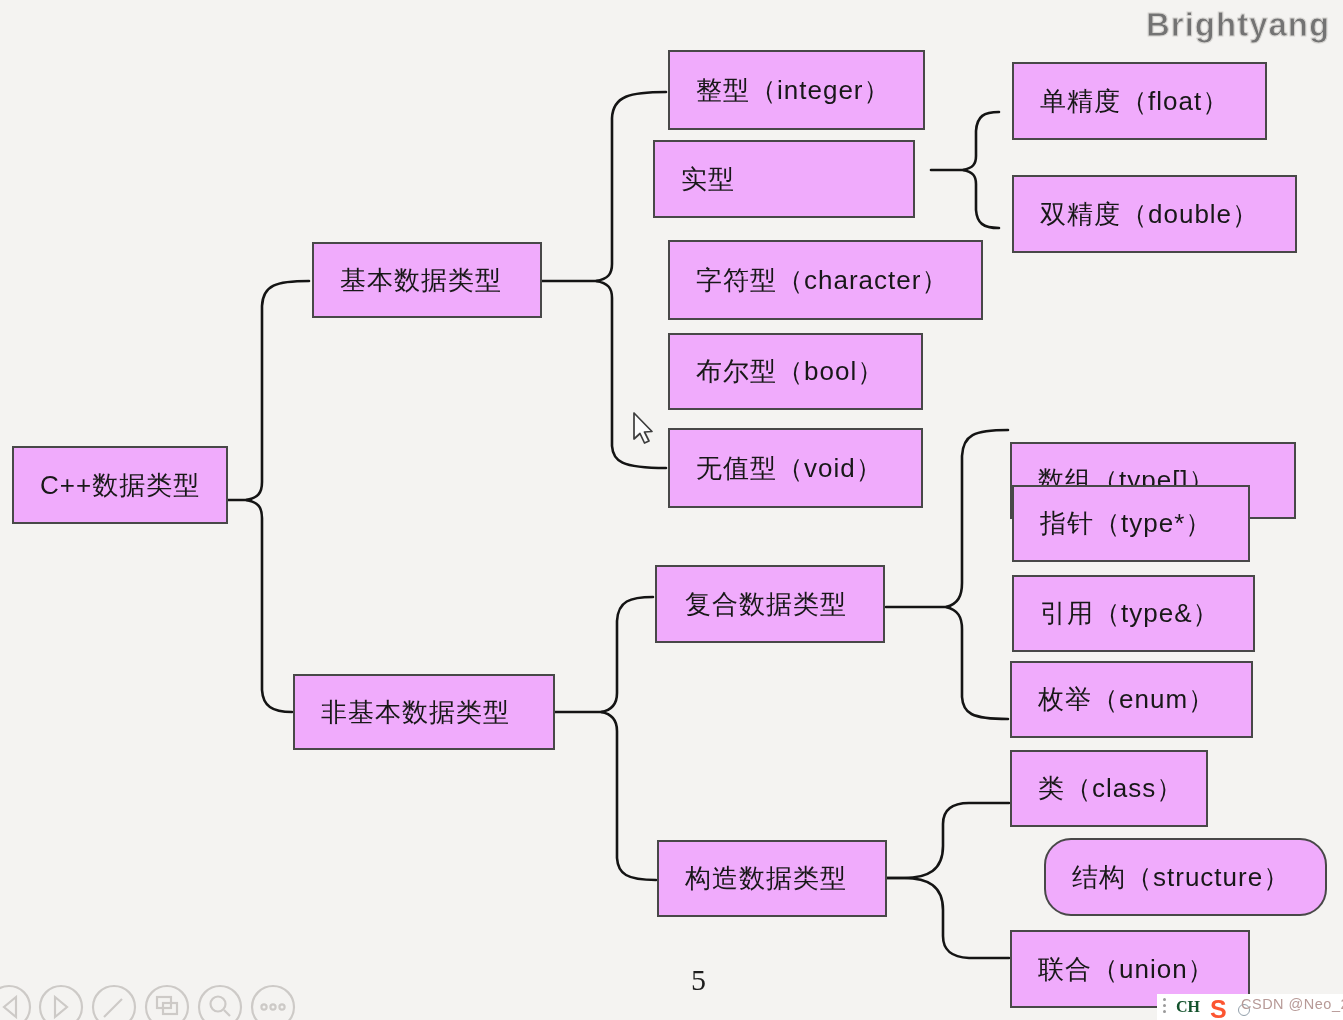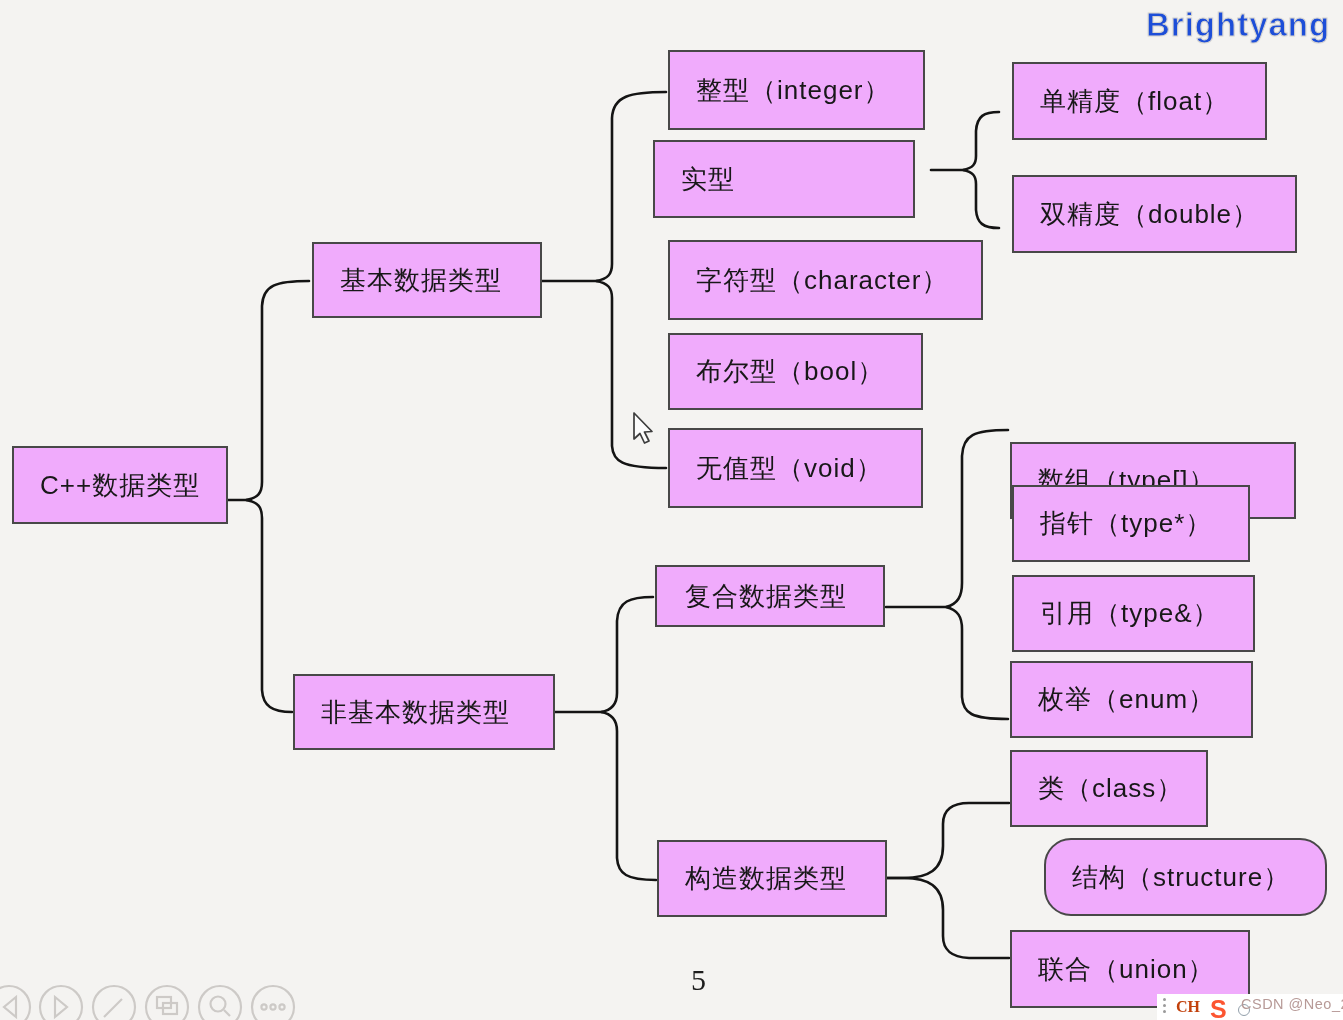--- a/index.html
+++ b/index.html
@@ -21,41 +21,41 @@
     padding-left:26px;
     font-size:26px;
     color:#181818;
     letter-spacing:1px;
     z-index:2;
     white-space:nowrap;
   }
   .wm-top {
     position:absolute; left:1146px; top:6px; z-index:3;
     font-size:33px; font-weight:bold; letter-spacing:1px;
-    color:#1d4ed8;
+    color:#737373;
     -webkit-text-stroke:1px #d6d4d1;
     text-shadow:0 0 2px #e3e1de;
     white-space:nowrap;
   }
   .page-num {
     position:absolute; left:691px; top:963px; z-index:3;
     font-family:"Liberation Serif", serif;
     font-size:30px; color:#1d1d1d;
   }
   .toolbar { position:absolute; left:0; top:0; z-index:4; }
   .ime-strip {
     position:absolute; left:1157px; top:994px; width:186px; height:26px;
     background:#ffffff; z-index:6;
     display:flex; align-items:flex-start;
   }
   .ime-dots { position:absolute; left:6px; top:4px; display:flex; flex-direction:column; gap:3px; }
   .ime-dots span { width:3px; height:3px; background:#9a9a9a; border-radius:50%; display:block; }
   .ime-ch {
     position:absolute; left:19px; top:4px;
-    font-size:16px; font-weight:bold; color:#c2410c;
+    font-size:16px; font-weight:bold; color:#14532d;
     font-family:"Liberation Serif", serif;
   }
   .csdn-logo {
     position:absolute; left:53px; top:1px;
     font-size:25px; font-weight:900; color:#fc5531;
     text-shadow:0 0 1px #fff;
   }
   .wm-bottom {
     position:absolute; left:1241px; top:996px; z-index:7;
     font-size:14.5px; color:#b79a97; letter-spacing:0.5px;
@@ -119,21 +119,21 @@
     </div>
   <div class="node" style="left:668px;  top:240px; width:315px; height:80px;">
       <span>字符型（character）</span>
     </div>
   <div class="node" style="left:668px;  top:333px; width:255px; height:77px;">
       <span>布尔型（bool）</span>
     </div>
   <div class="node" style="left:668px;  top:428px; width:255px; height:80px;">
       <span>无值型（void）</span>
     </div>
-  <div class="node" style="left:655px;  top:565px; width:230px; height:62px;padding-left:28px;">
+  <div class="node" style="left:655px;  top:565px; width:230px; height:78px;padding-left:28px;">
       <span>复合数据类型</span>
     </div>
   <div class="node" style="left:1010px; top:398px; width:286px; height:77px;margin-top:44px;">
       <span>数组（type[]）</span>
     </div>
   <div class="node" style="left:1012px; top:485px; width:238px; height:77px;">
       <span>指针（type*）</span>
     </div>
   <div class="node" style="left:1012px; top:575px; width:243px; height:77px;">
       <span>引用（type&amp;）</span>

